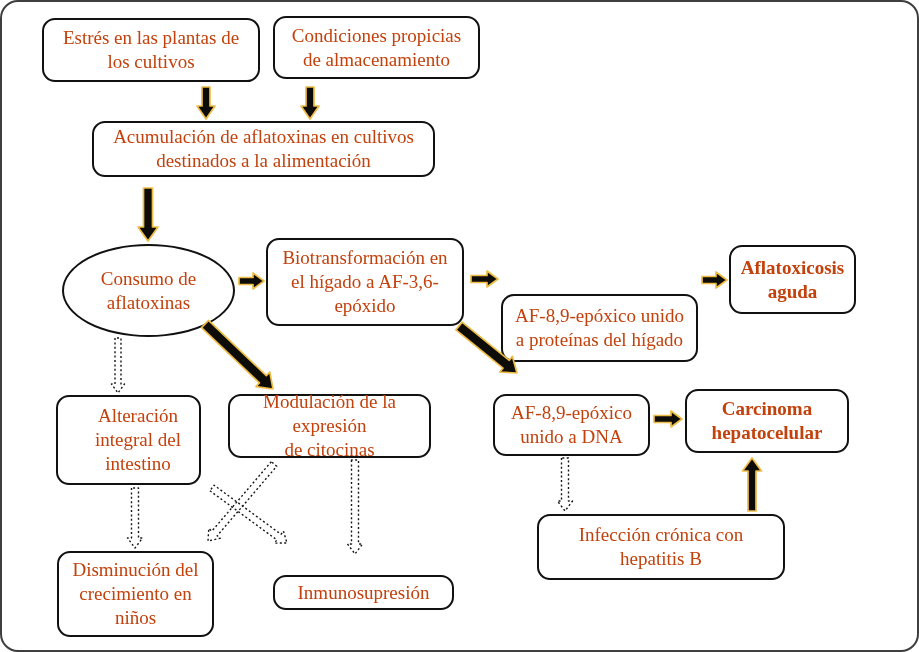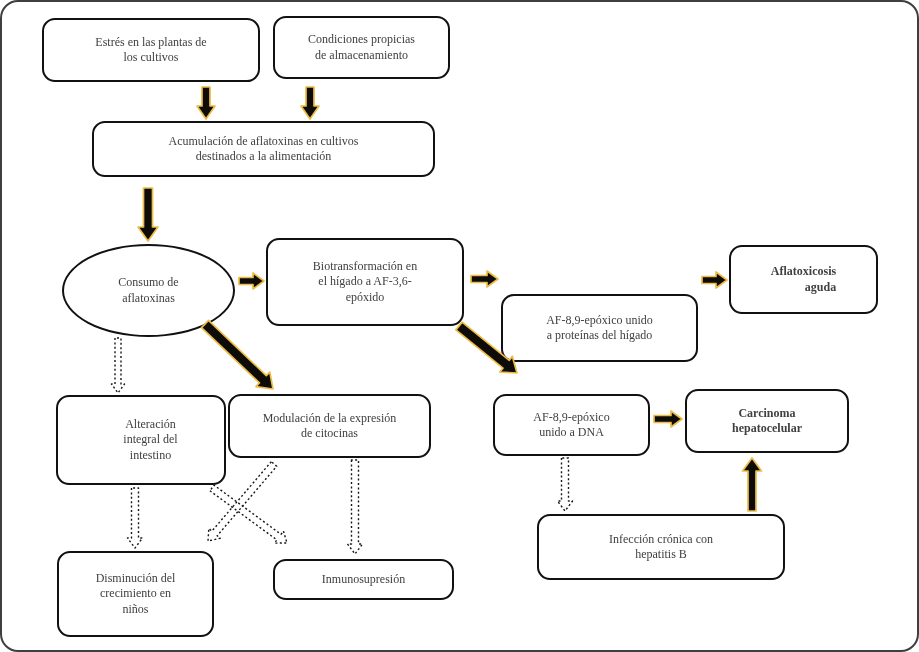--- a/index.html
+++ b/index.html
@@ -19,22 +19,22 @@
     font-family: "Liberation Serif", "DejaVu Serif", serif;
   }
   .node {
     position: absolute;
     display: flex;
     align-items: center;
     justify-content: center;
     text-align: center;
     box-sizing: border-box;
     background: #ffffff;
-    color: #404040;
-    font-size: 12px;
+    color: #c2410c;
+    font-size: 19px;
     line-height: 1.26;
     white-space: pre-line;
     z-index: 2;
   }
   .node.rect {
     border: 2.2px solid #111111;
     border-radius: 13px;
   }
   .node.ellipse {
     border: 2px solid #111111;
@@ -66,48 +66,48 @@
     stroke-linejoin: round;
   }
 </style>
 </head>
 <body>
 
 <div class="canvas">
   <div id="nodes">
       <div class="node rect" style="left: 40px; top: 16px; width: 218px; height: 64px;"><span>Estrés en las plantas de
 los cultivos</span></div>
-      <div class="node rect" style="left: 271px; top: 14px; width: 177px; height: 63px;"><span>Condiciones propicias
+      <div class="node rect" style="left: 271px; top: 14px; width: 207px; height: 63px;"><span>Condiciones propicias
 de almacenamiento</span></div>
       <div class="node rect" style="left: 90px; top: 119px; width: 343px; height: 56px;"><span>Acumulación de aflatoxinas en cultivos
 destinados a la alimentación</span></div>
       <div class="node ellipse" style="left: 60px; top: 242px; width: 173px; height: 93px;"><span>Consumo de
 aflatoxinas</span></div>
       <div class="node rect" style="left: 264px; top: 236px; width: 198px; height: 88px;"><span>Biotransformación en
 el hígado a AF-3,6-
 epóxido</span></div>
       <div class="node rect" style="left: 499px; top: 244px; width: 197px; height: 68px; margin-top: 48px;"><span>AF-8,9-epóxico unido
 a proteínas del hígado</span></div>
-      <div class="node rect bold" style="left: 727px; top: 243px; width: 149px; height: 69px; text-align: right;"><span>Aflatoxicosis
+      <div class="node rect bold" style="left: 727px; top: 243px; width: 127px; height: 69px;"><span>Aflatoxicosis
 aguda</span></div>
-      <div class="node rect" style="left: 54px; top: 393px; width: 170px; height: 90px; padding-left: 19px;"><span>Alteración
+      <div class="node rect" style="left: 54px; top: 393px; width: 145px; height: 90px; padding-left: 19px;"><span>Alteración
 integral del
 intestino</span></div>
       <div class="node rect" style="left: 226px; top: 392px; width: 203px; height: 64px;"><span>Modulación de la expresión
 de citocinas</span></div>
       <div class="node rect" style="left: 491px; top: 392px; width: 157px; height: 62px;"><span>AF-8,9-epóxico
 unido a DNA</span></div>
       <div class="node rect bold" style="left: 683px; top: 387px; width: 164px; height: 64px;"><span>Carcinoma
 hepatocelular</span></div>
       <div class="node rect" style="left: 535px; top: 512px; width: 248px; height: 66px;"><span>Infección crónica con
 hepatitis B</span></div>
       <div class="node rect" style="left: 55px; top: 549px; width: 157px; height: 86px;"><span>Disminución del
 crecimiento en
 niños</span></div>
-      <div class="node rect" style="left: 271px; top: 557px; width: 181px; height: 41px;"><span>Inmunosupresión</span></div>
+      <div class="node rect" style="left: 271px; top: 573px; width: 181px; height: 35px;"><span>Inmunosupresión</span></div>
     </div>
   <svg class="arrows" id="arrow-layer" xmlns="http://www.w3.org/2000/svg" viewBox="0 0 919 652">
       <path d="M200.0,85.0L200.0,104.0L195.0,104.0L204.0,117.0L213.0,104.0L208.0,104.0L208.0,85.0Z" class="solid" style="fill: rgb(14, 12, 8); stroke: rgb(238, 188, 69);"></path>
       <path d="M304.0,85.0L304.0,104.0L299.0,104.0L308.0,117.0L317.0,104.0L312.0,104.0L312.0,85.0Z" class="solid" style="fill: rgb(14, 12, 8); stroke: rgb(238, 188, 69);"></path>
       <path d="M141.5,186.0L141.5,225.0L136.0,225.0L146.0,239.0L156.0,225.0L150.5,225.0L150.5,186.0Z" class="solid" style="fill: rgb(14, 12, 8); stroke: rgb(238, 188, 69);"></path>
       <path d="M237.0,282.5L251.0,282.5L251.0,287.0L262.0,279.0L251.0,271.0L251.0,275.5L237.0,275.5Z" class="solid" style="fill: rgb(14, 12, 8); stroke: rgb(238, 188, 69);"></path>
       <path d="M469.0,280.5L485.0,280.5L485.0,285.0L496.0,277.0L485.0,269.0L485.0,273.5L469.0,273.5Z" class="solid" style="fill: rgb(14, 12, 8); stroke: rgb(238, 188, 69);"></path>
       <path d="M700.0,281.5L714.0,281.5L714.0,286.0L725.0,278.0L714.0,270.0L714.0,274.5L700.0,274.5Z" class="solid" style="fill: rgb(14, 12, 8); stroke: rgb(238, 188, 69);"></path>
       <path d="M652.0,420.5L669.0,420.5L669.0,425.0L680.0,417.0L669.0,409.0L669.0,413.5L652.0,413.5Z" class="solid" style="fill: rgb(14, 12, 8); stroke: rgb(238, 188, 69);"></path>
       <path d="M754.0,509.0L754.0,469.0L759.5,469.0L750.0,456.0L740.5,469.0L746.0,469.0L746.0,509.0Z" class="solid" style="fill: rgb(14, 12, 8); stroke: rgb(238, 188, 69);"></path>

